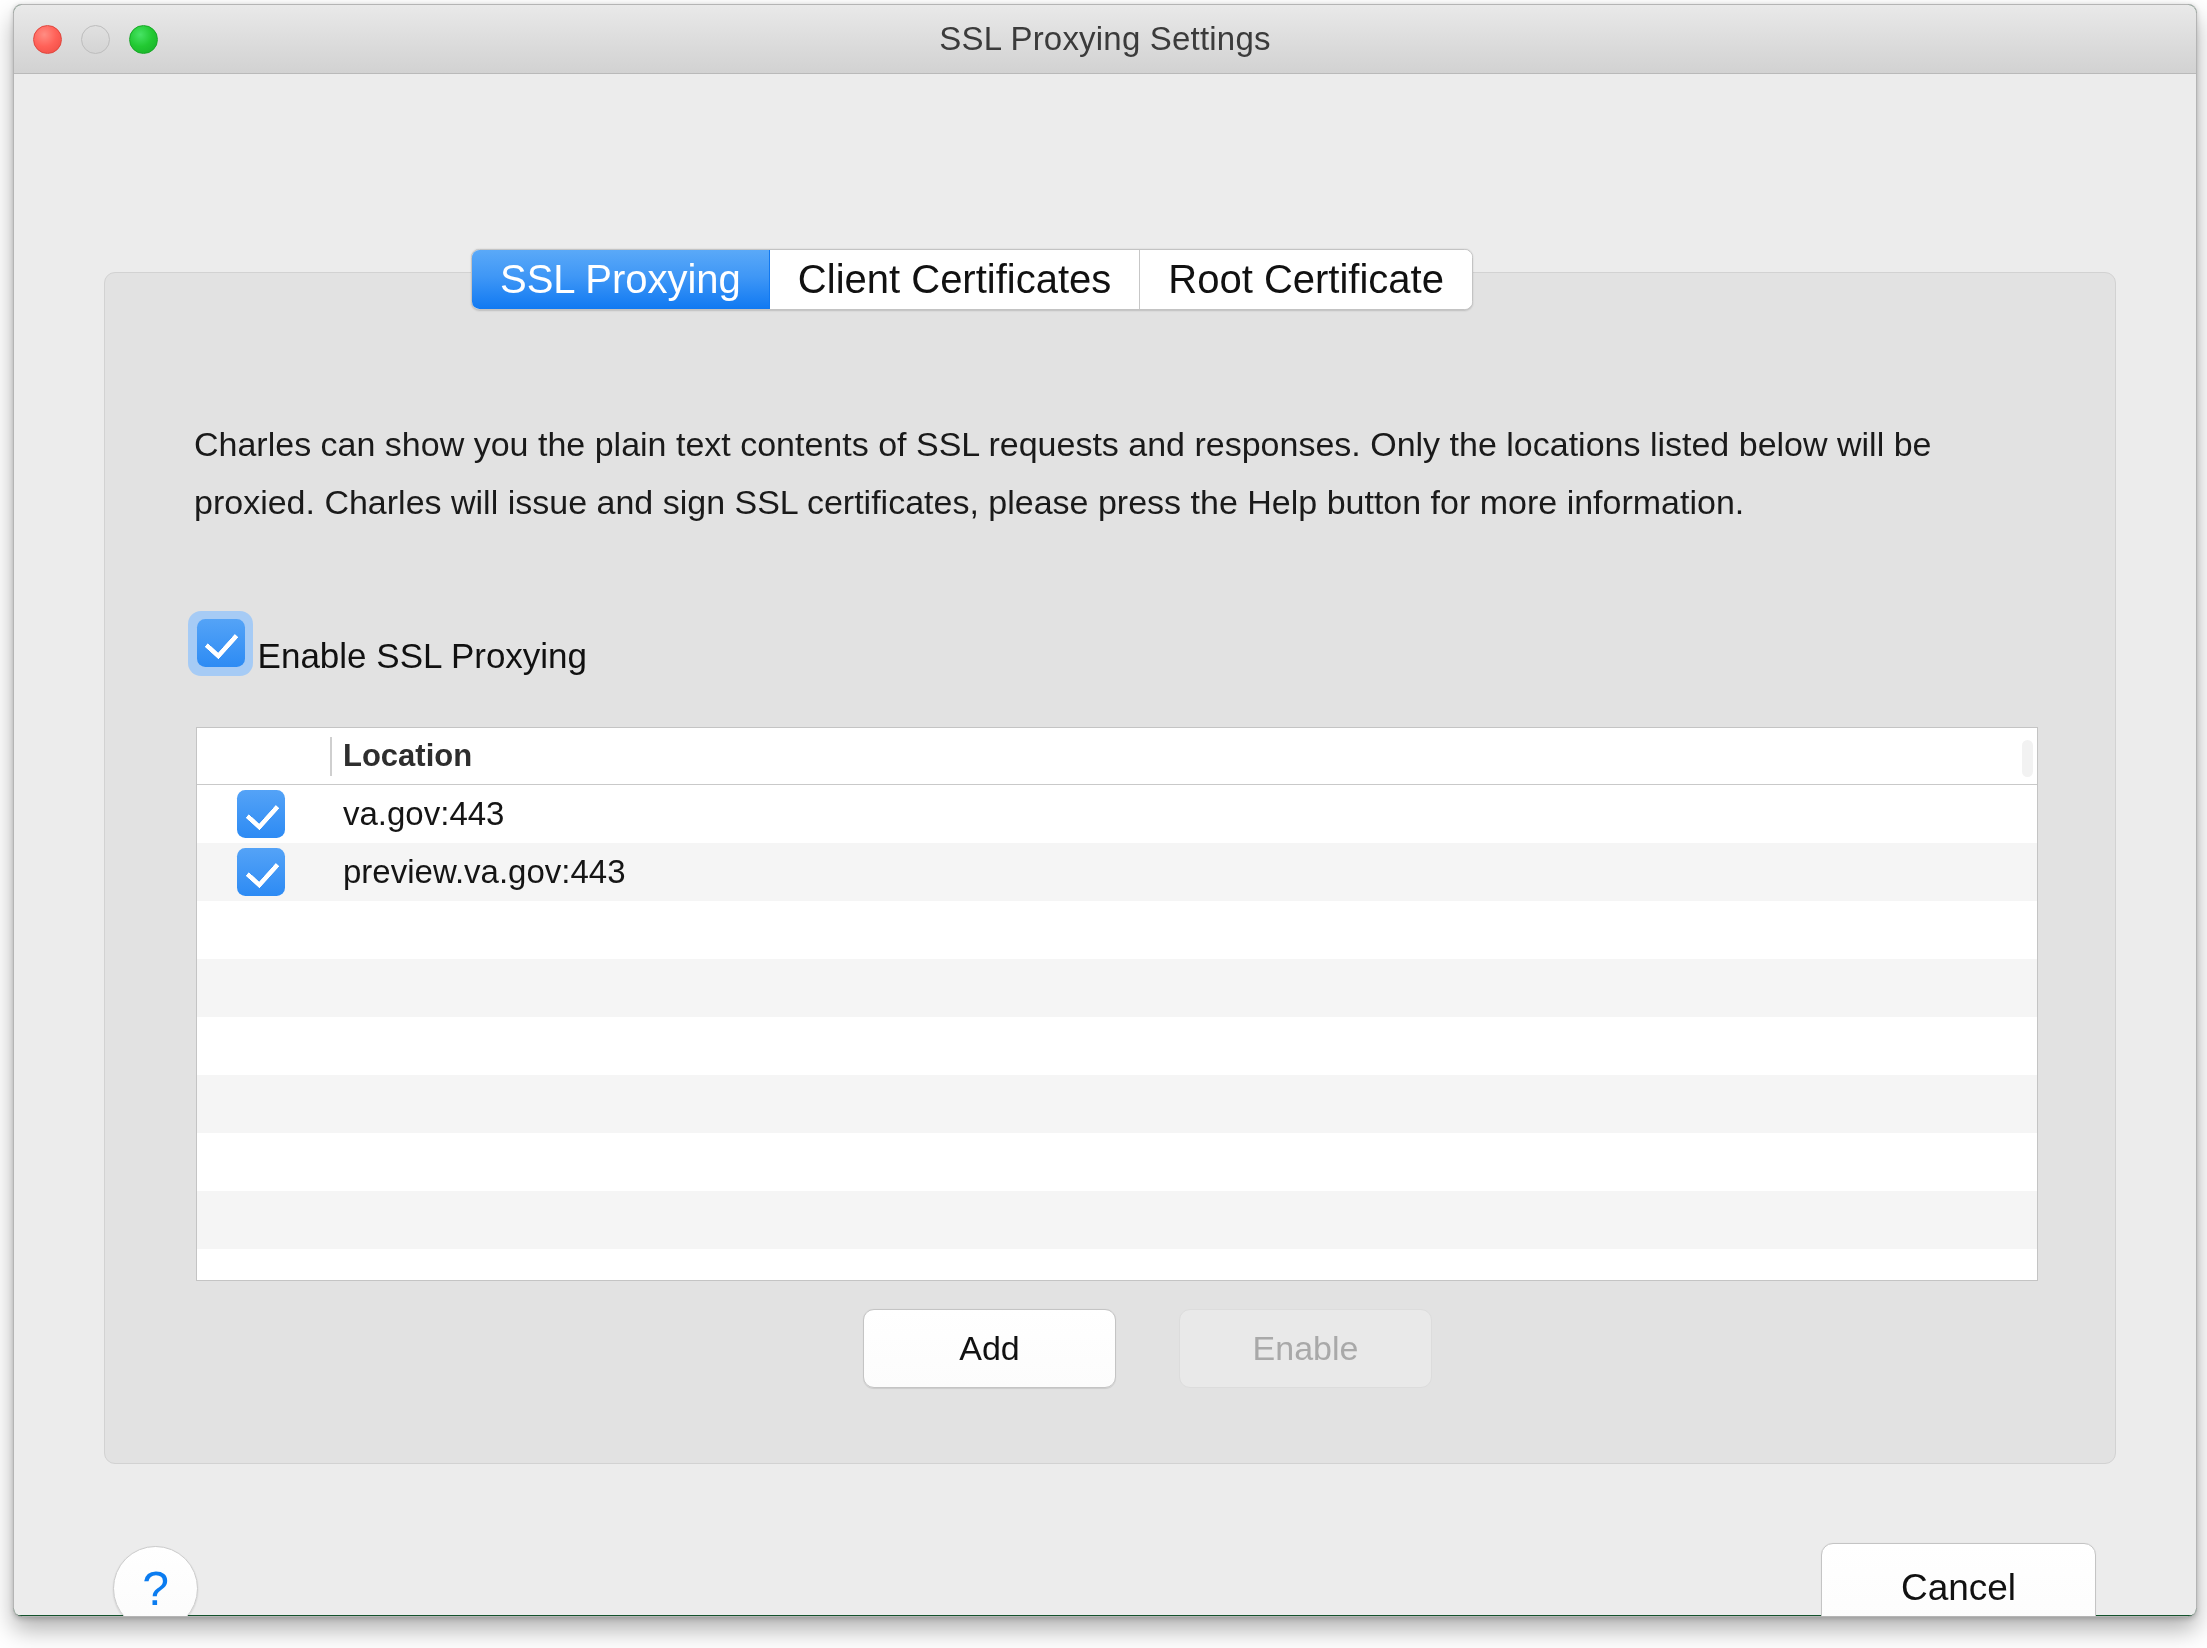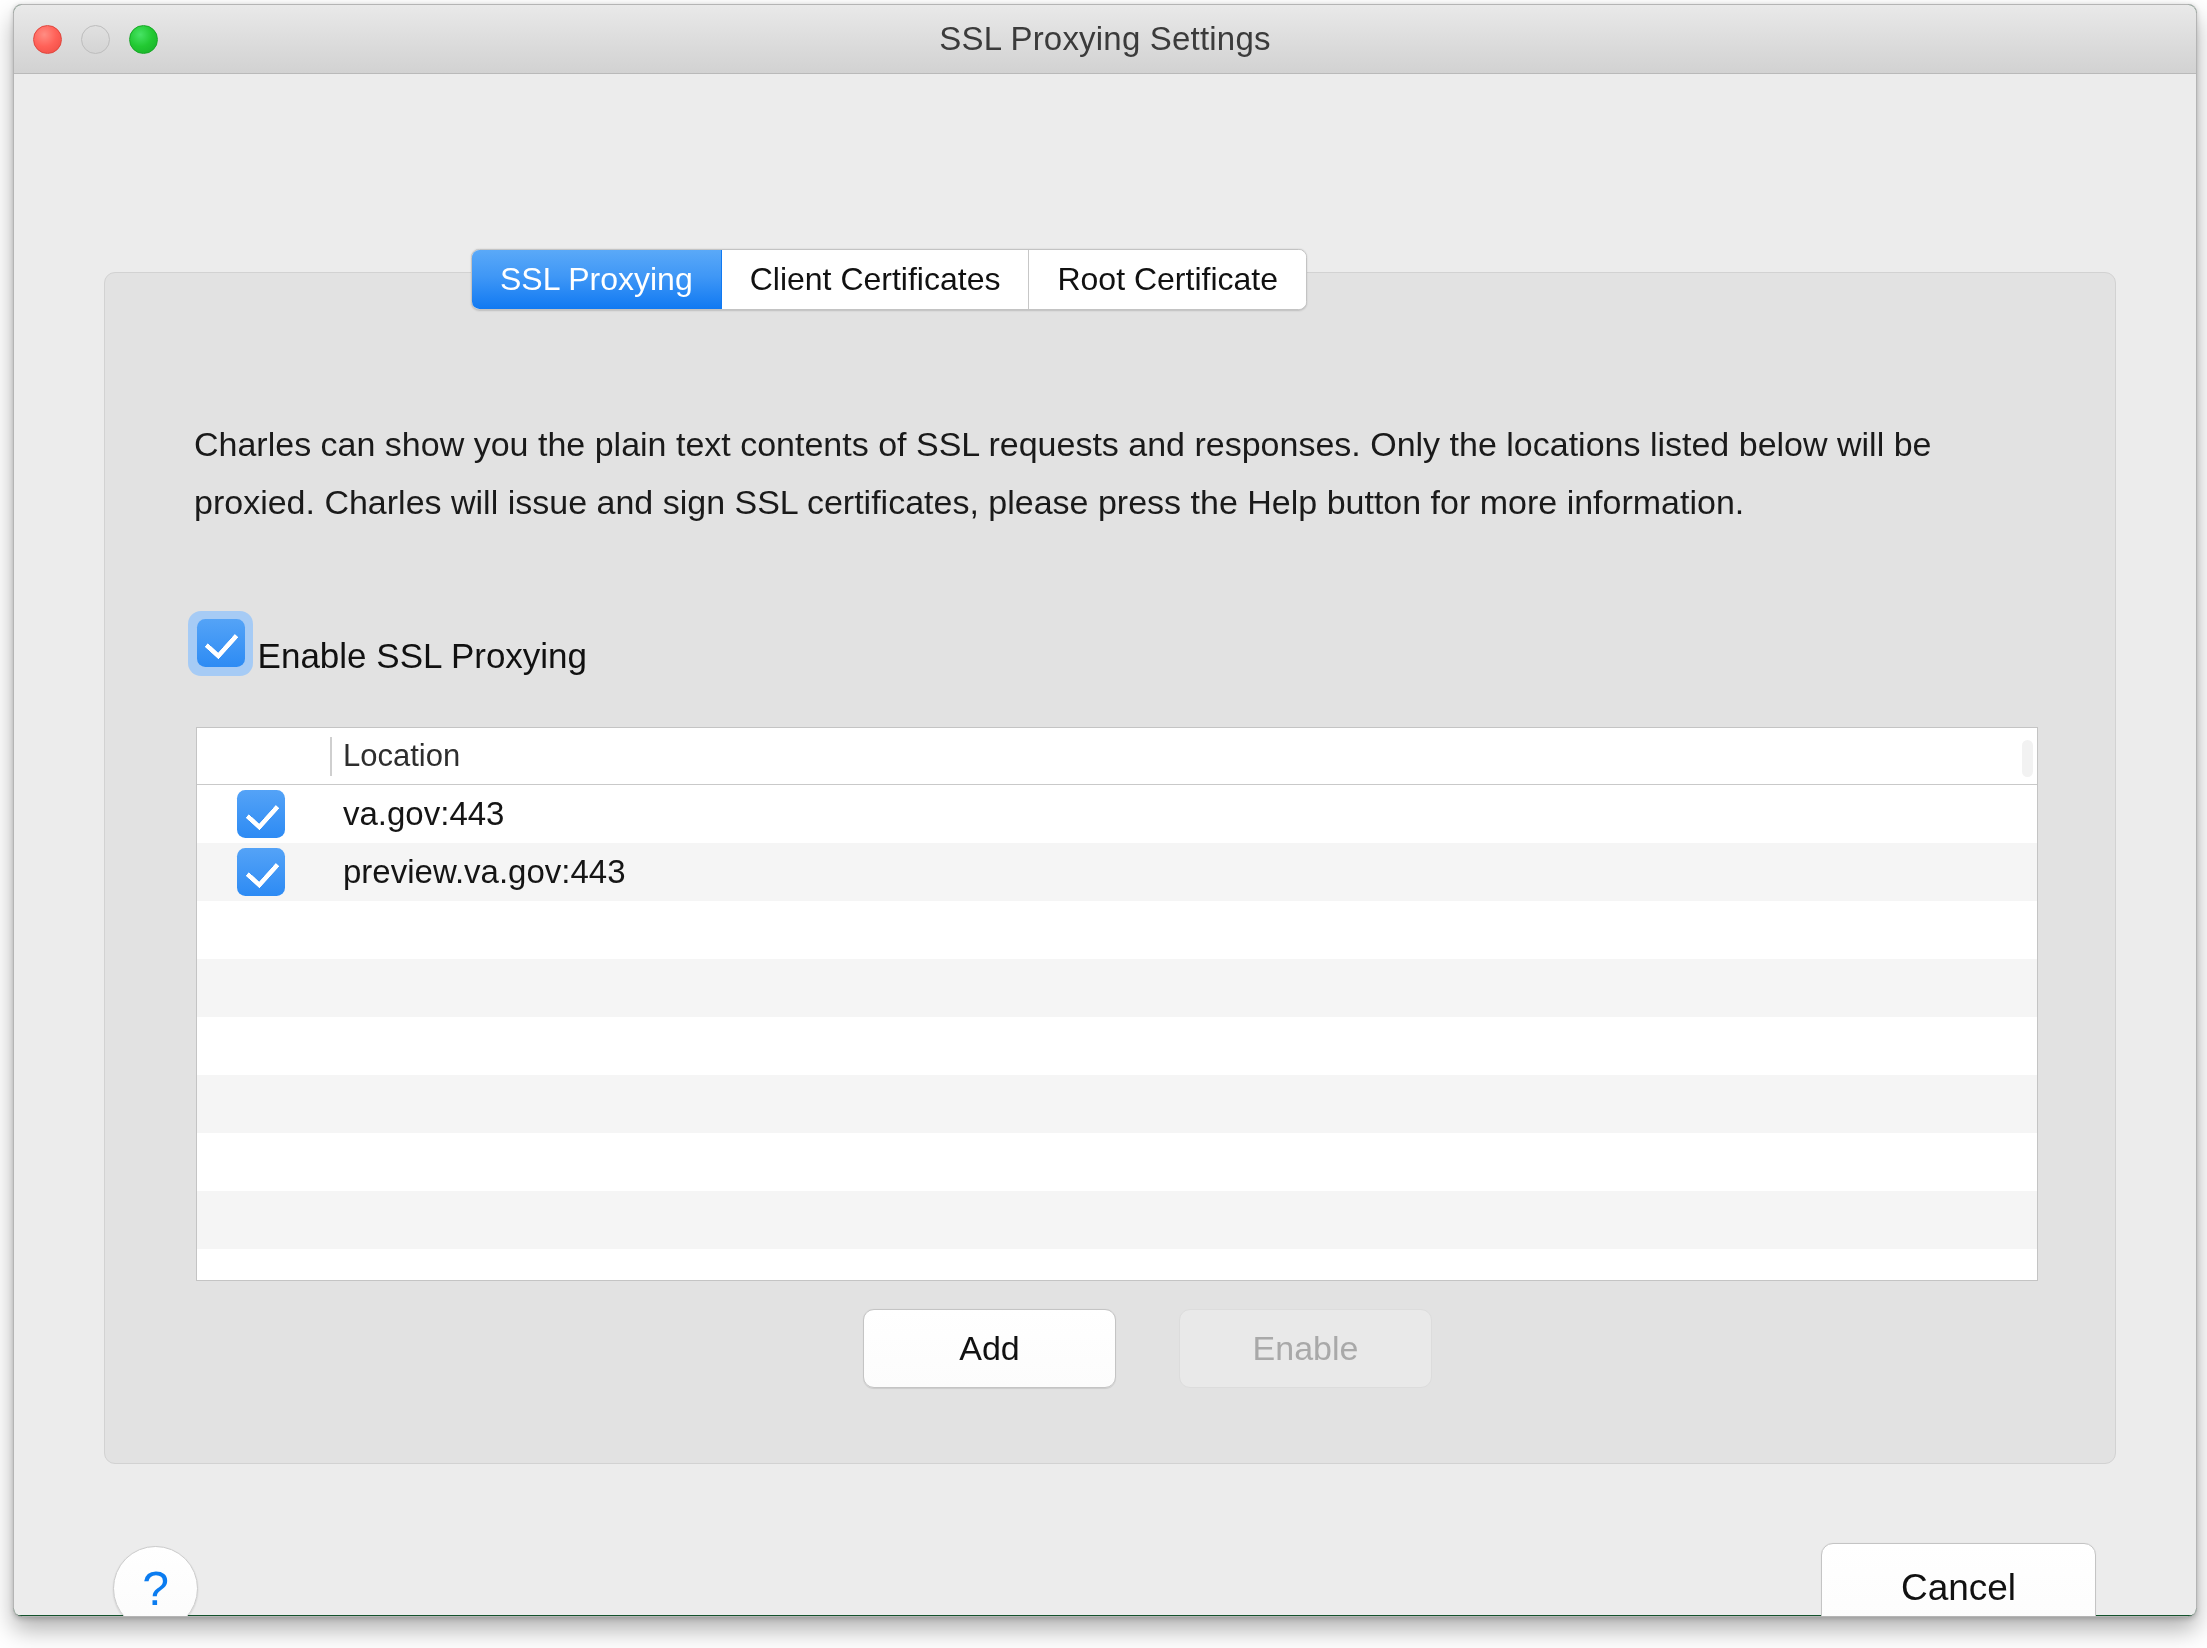--- a/index.html
+++ b/index.html
@@ -98,21 +98,21 @@
     border: 0.9px solid #c3c3c3;
     border-radius: 8.3px;
     box-shadow: 0 0.9px 1.8px rgba(0,0,0,0.16);
     overflow: hidden;
     z-index: 5;
   }
   .tab {
     display: flex;
     align-items: center;
     justify-content: center;
-    font-size: 32px;
+    font-size: 40px;
     color: #111;
     padding: 0 28px;
     background: #ffffff;
     border-right: 0.9px solid #c7c7c7;
     box-sizing: border-box;
     cursor: default;
   }
   .tab:last-child { border-right: none; }
   .tab.active {
     background: linear-gradient(to bottom, #5aa9f8 0%, #3f97f6 45%, #1079f2 100%);
@@ -186,20 +186,21 @@
     border: 0.9px solid #c4c4c4;
     box-sizing: border-box;
     overflow: hidden;
   }
   .table-header {
     position: relative;
     height: 57px;
     background: #ffffff;
     border-bottom: 0.9px solid #c9c9c9;
     box-sizing: border-box;
+    font-weight: bold;
   }
   .col-divider {
     position: absolute;
     left: 133px;
     top: 9.2px;
     bottom: 7.4px;
     width: 1.8px;
     background: #cfcfcf;
   }
   .col-head-label {

